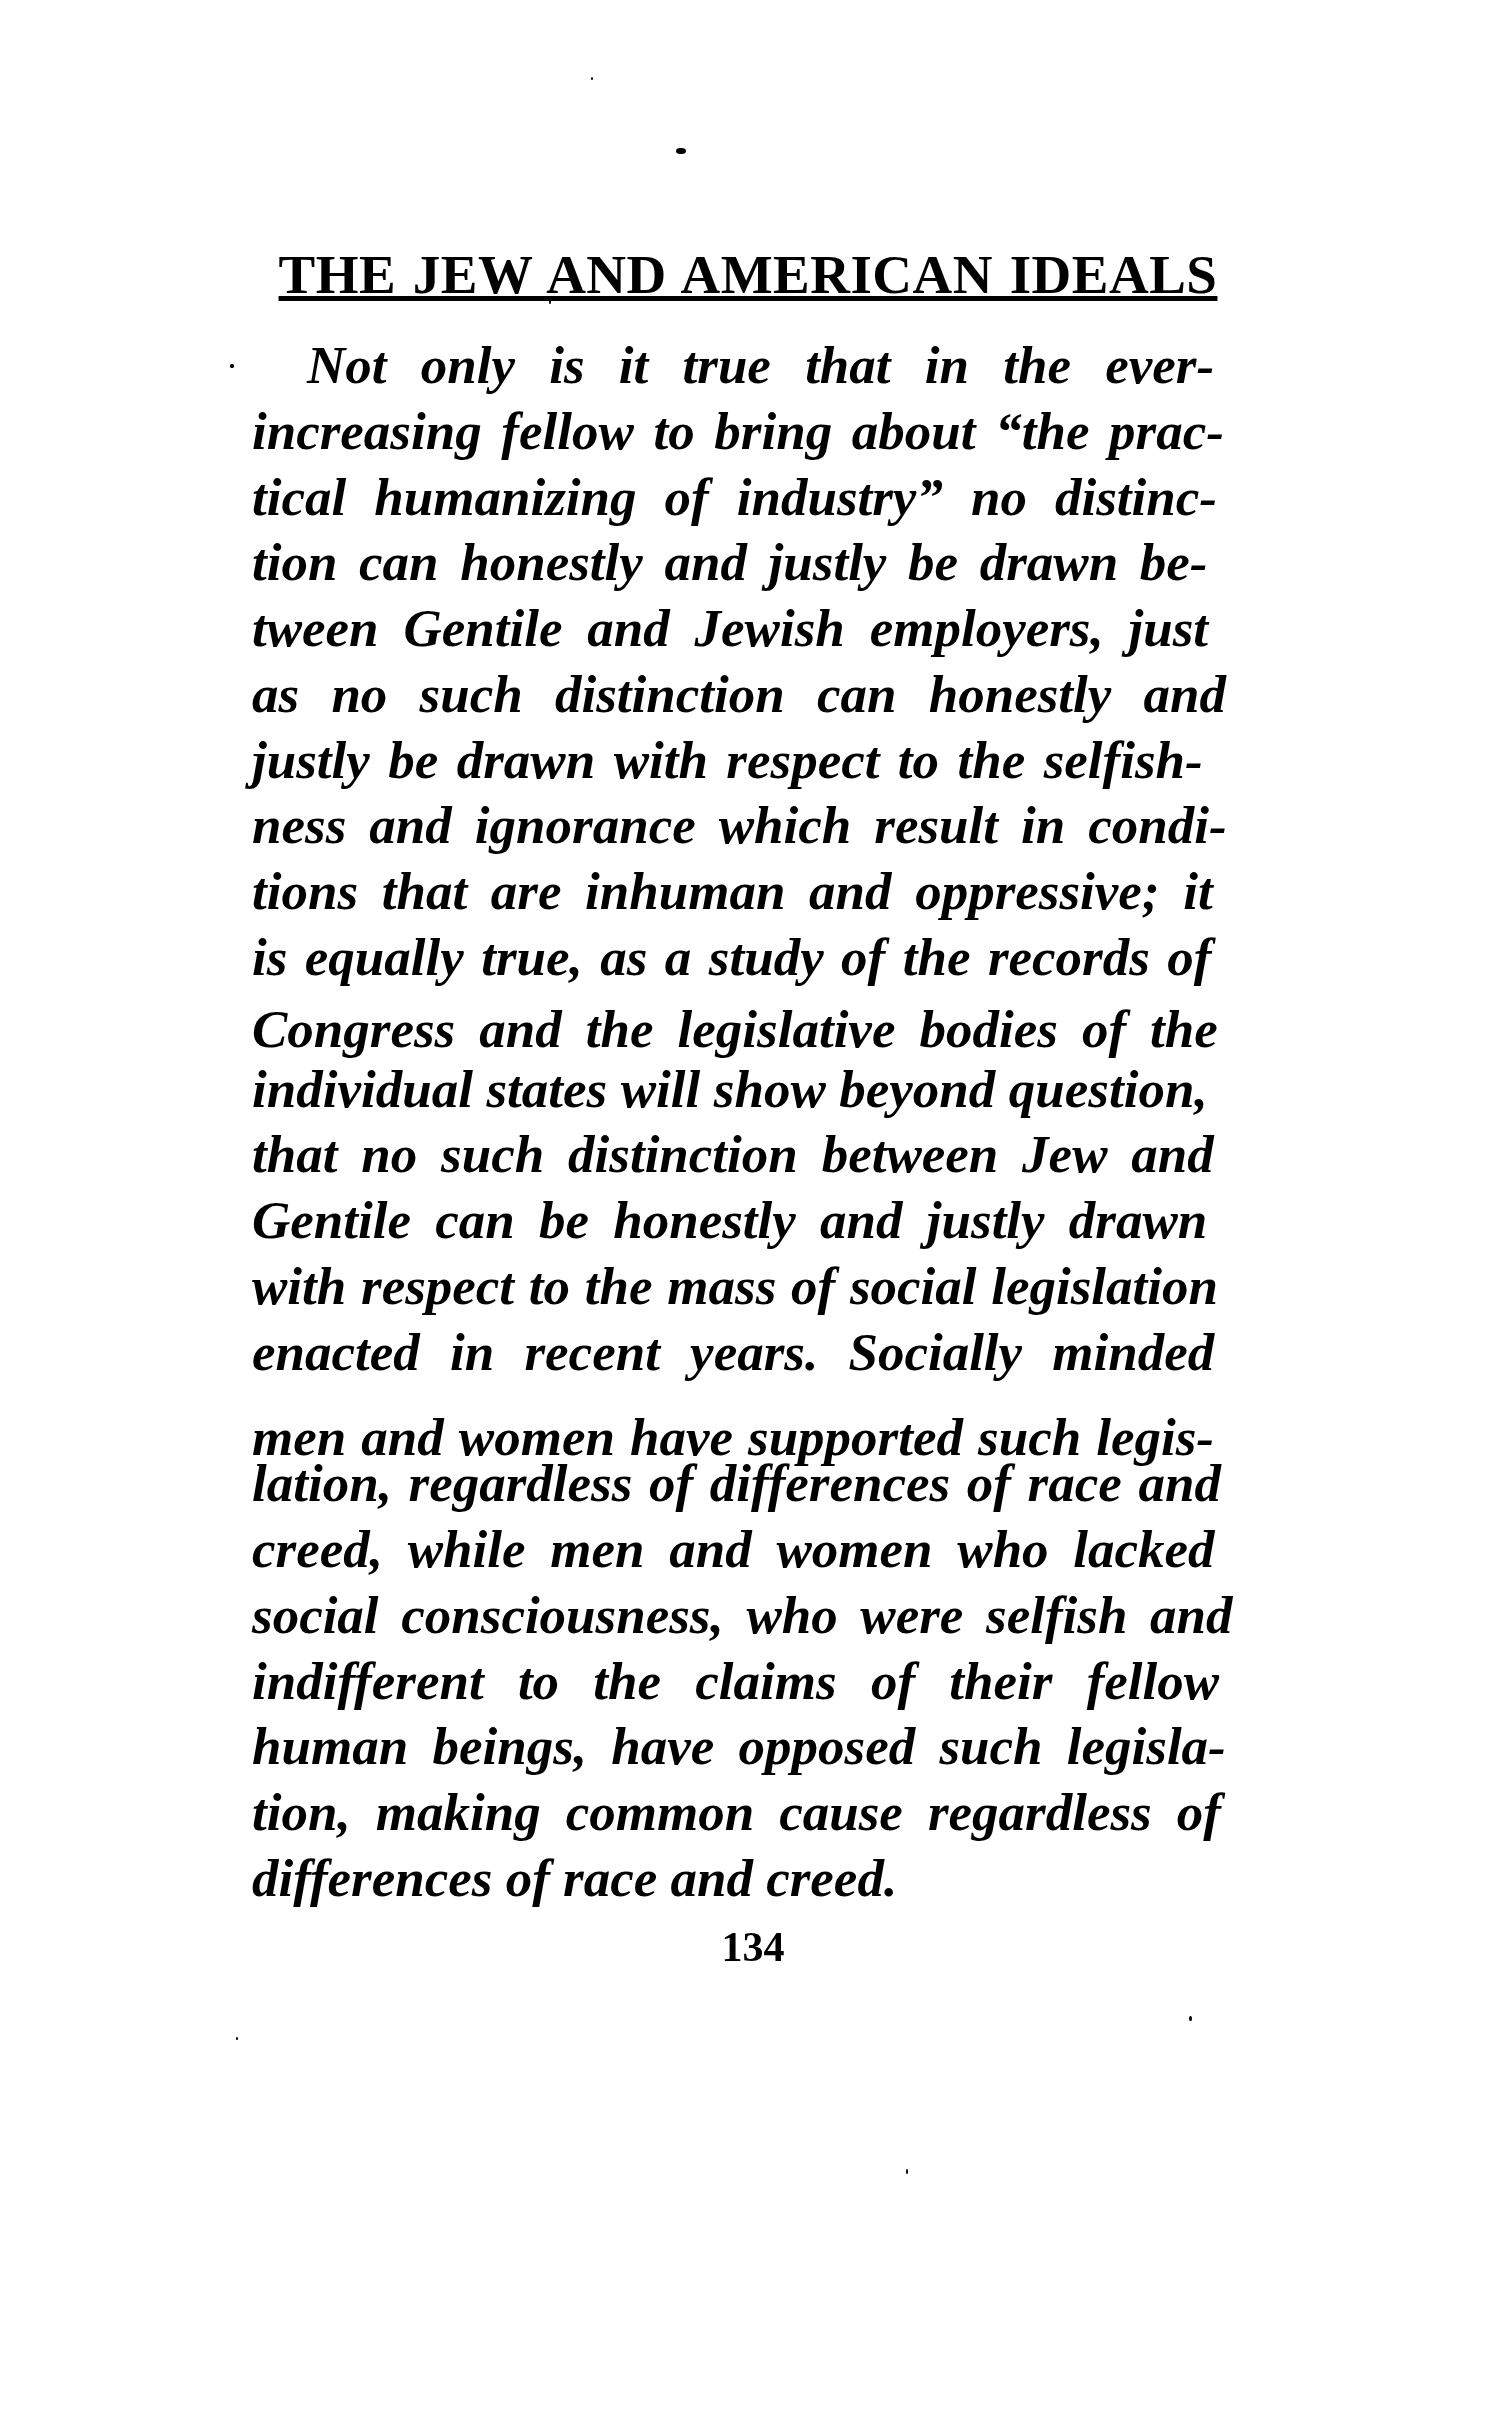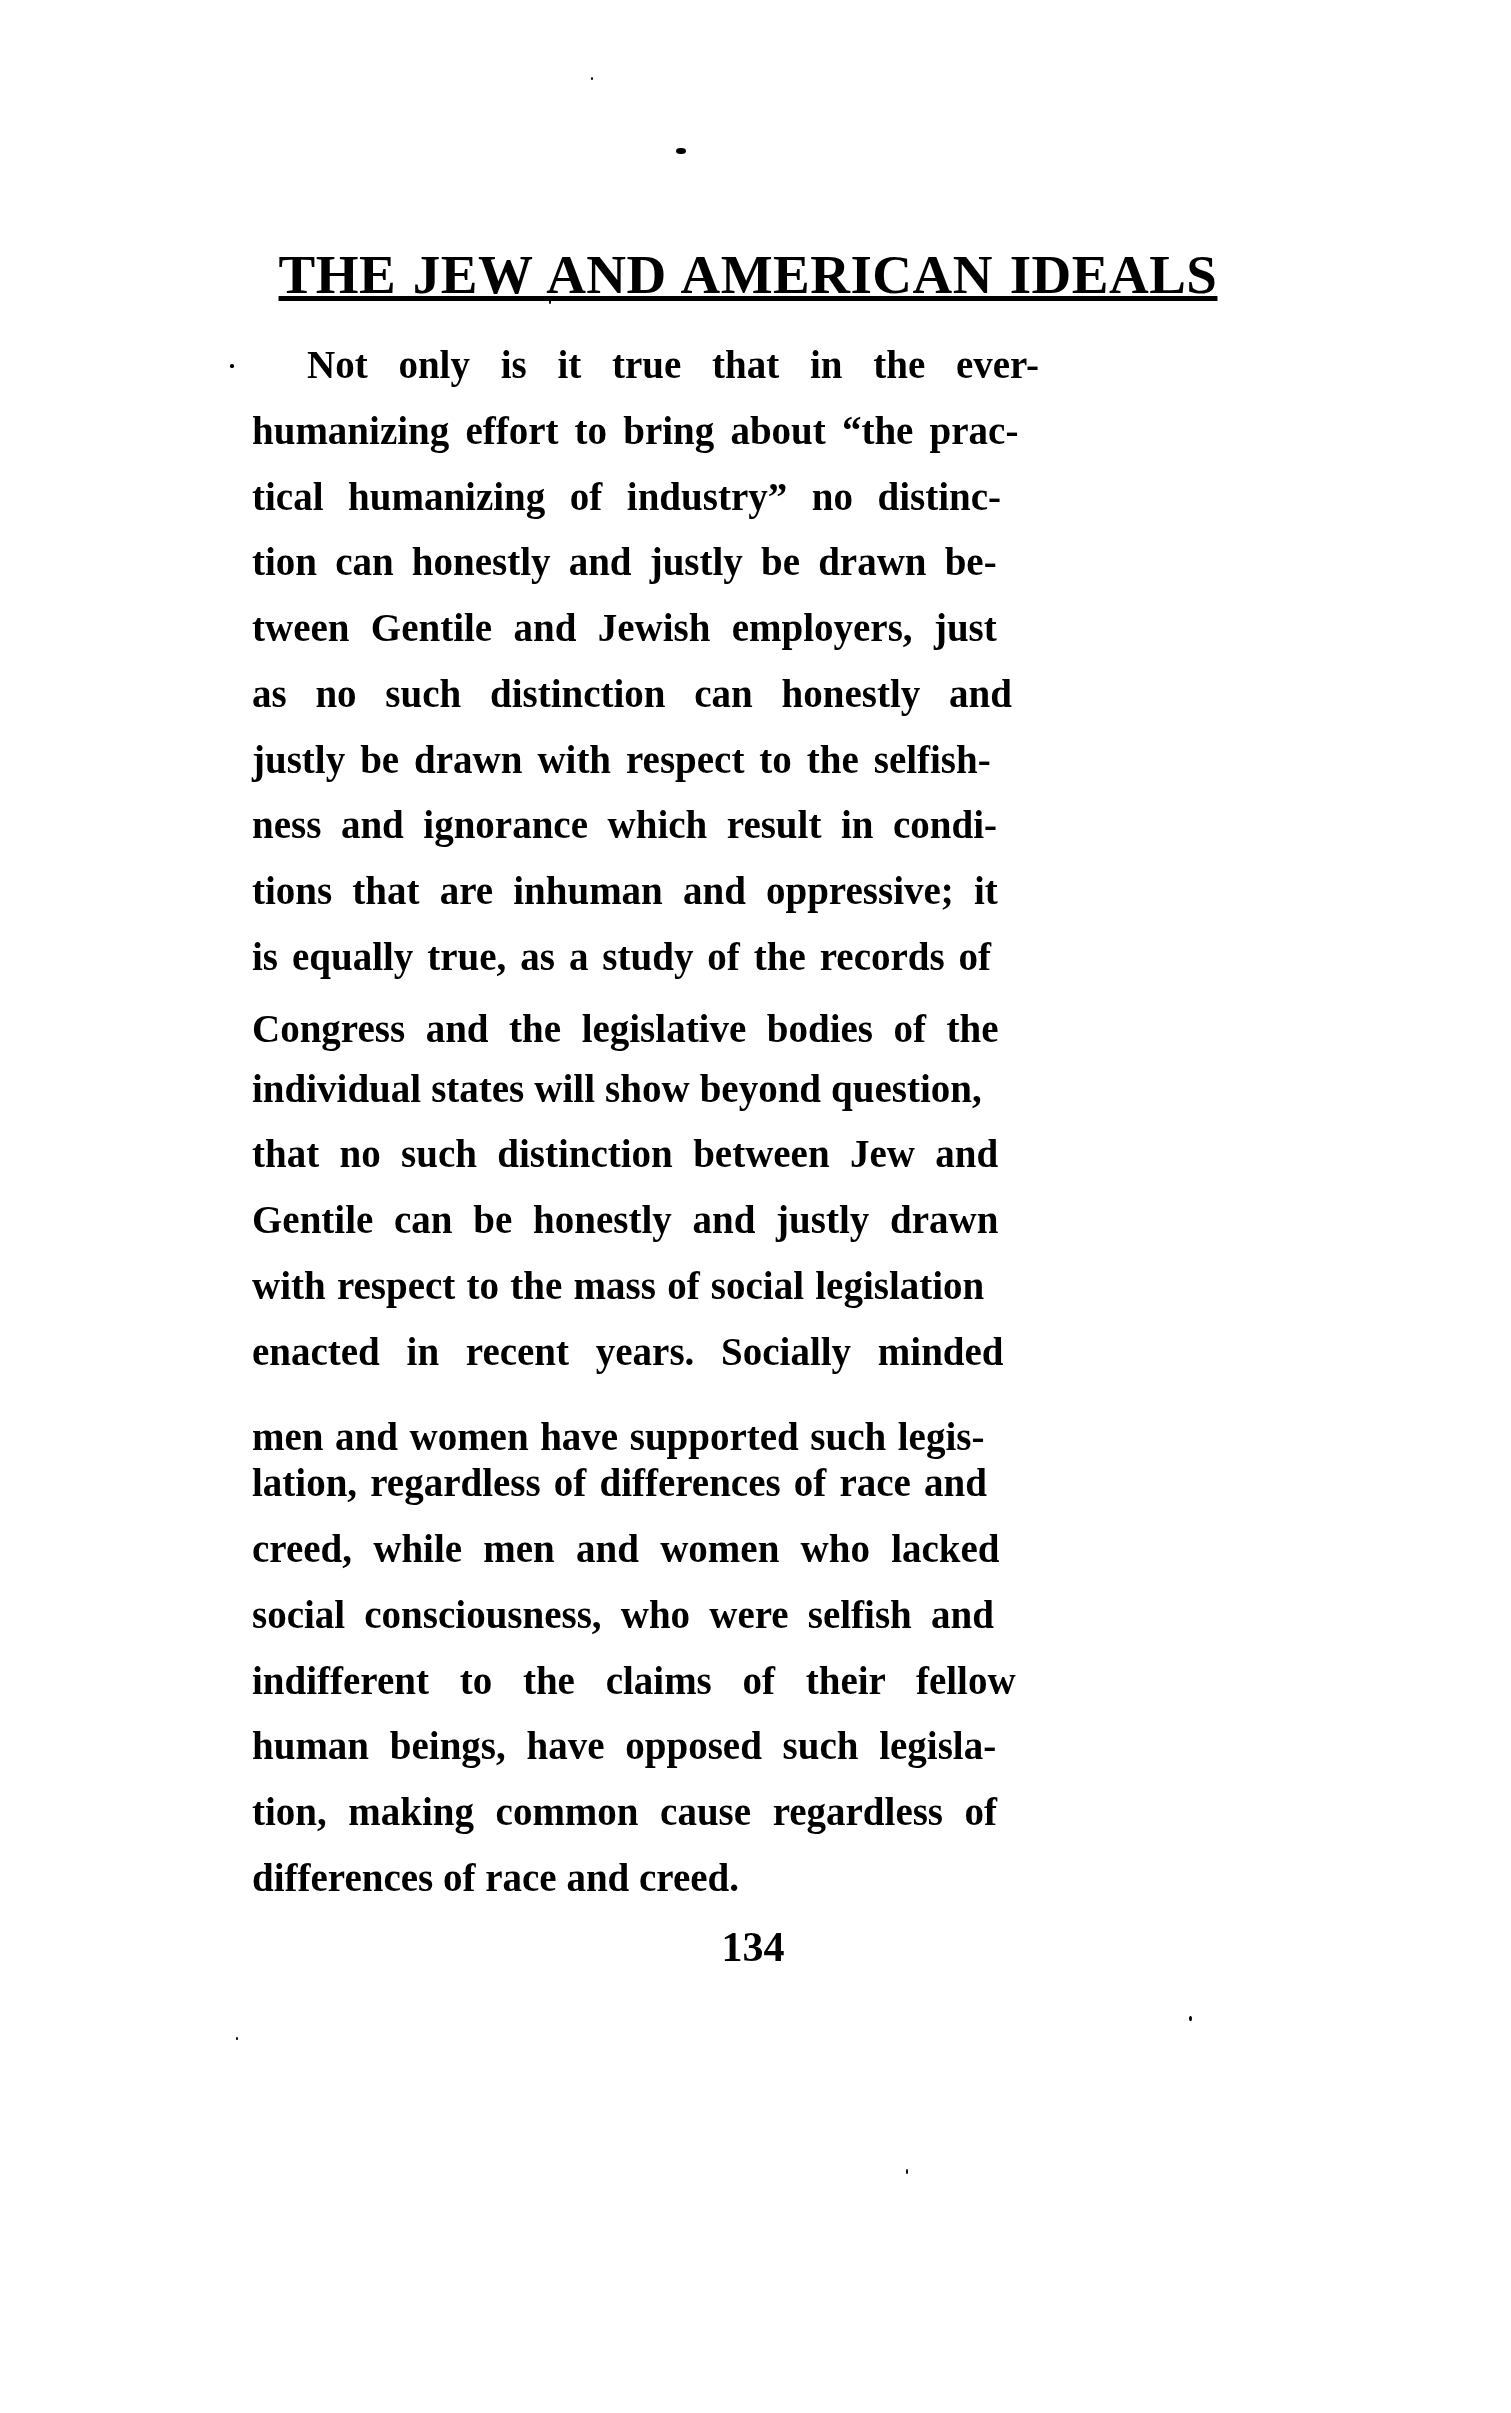--- a/index.html
+++ b/index.html
@@ -42,24 +42,25 @@
       position: absolute;
       left: 252px;
       top: 0;
       width: 992px;
     }
     .line {
       position: absolute;
       left: 0;
       width: 992px;
       height: 66px;
-      font-size: 39px;
+      font-size: 53px;
       line-height: 66px;
       font-weight: bold;
       white-space: nowrap;
+      font-style: italic;
     }
     .line .fit {
       display: inline-block;
       white-space: nowrap;
       transform-origin: 0 50%;
     }
     .line.indent .fit { margin-left: 55px; }
     .page-number {
       position: absolute;
       left: 700px;
@@ -80,21 +81,21 @@
 <body>
 
 <div class="page">
 
   <div class="running-head">
     <span class="fit" style="word-spacing: 2.4px; text-decoration: underline;">THE JEW AND AMERICAN IDEALS</span>
   </div>
 
   <div class="body-text">
     <div class="line indent" style="top:332px"><span class="fit" style="word-spacing: 21px;">Not only is it true that in the ever-</span></div>
-    <div class="line" style="top:398px"><span class="fit" style="word-spacing: 6.4px;">humanizing effort to bring about “the prac-</span></div>
+    <div class="line" style="top:398px"><span class="fit" style="word-spacing: 6.4px;">increasing fellow to bring about “the prac-</span></div>
     <div class="line" style="top:464px"><span class="fit" style="word-spacing: 14.8px;">tical humanizing of industry” no distinc-</span></div>
     <div class="line" style="top:529px"><span class="fit" style="word-spacing: 8.4px;">tion can honestly and justly be drawn be-</span></div>
     <div class="line" style="top:595px"><span class="fit" style="word-spacing: 11.6px;">tween Gentile and Jewish employers, just</span></div>
     <div class="line" style="top:661px"><span class="fit" style="word-spacing: 19px;">as no such distinction can honestly and</span></div>
     <div class="line" style="top:727px"><span class="fit" style="word-spacing: 5.2px;">justly be drawn with respect to the selfish-</span></div>
     <div class="line" style="top:792px"><span class="fit" style="word-spacing: 9.8px;">ness and ignorance which result in condi-</span></div>
     <div class="line" style="top:858px"><span class="fit" style="word-spacing: 10.4px;">tions that are inhuman and oppressive; it</span></div>
     <div class="line" style="top:924px"><span class="fit" style="word-spacing: 4.2px;">is equally true, as a study of the records of</span></div>
     <div class="line" style="top:996px"><span class="fit" style="word-spacing: 10.8px;">Congress and the legislative bodies of the</span></div>
     <div class="line" style="top:1056px"><span class="fit" style="word-spacing: 0.3px;">individual states will show beyond question,</span></div>

